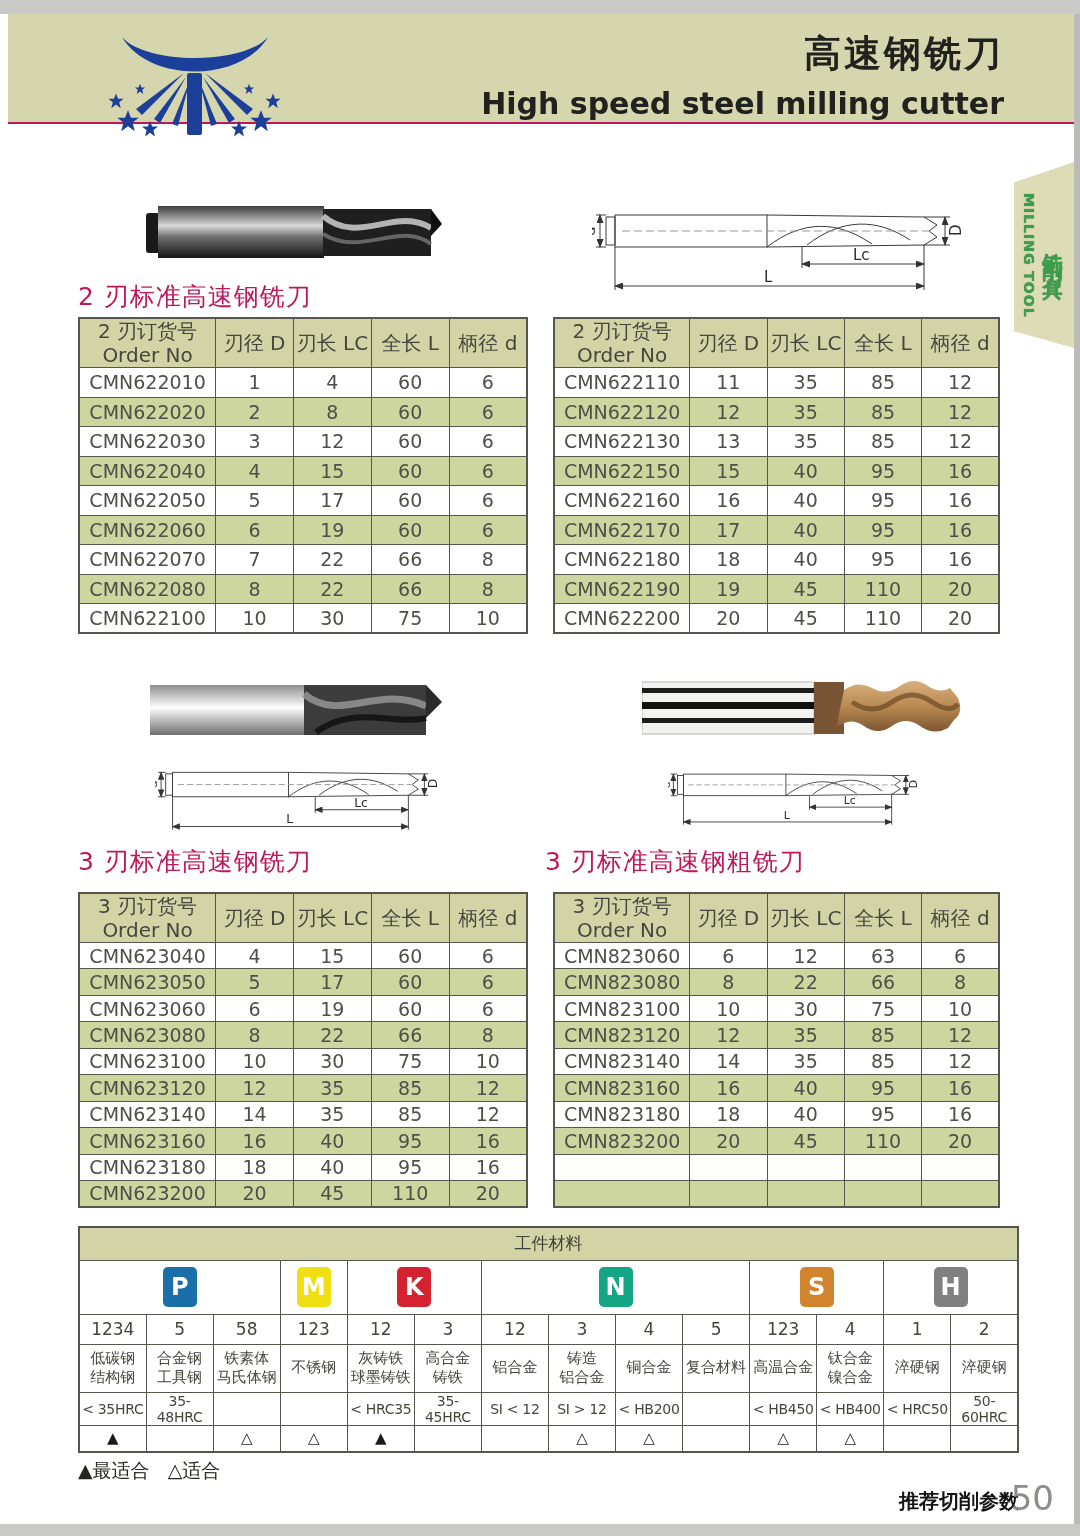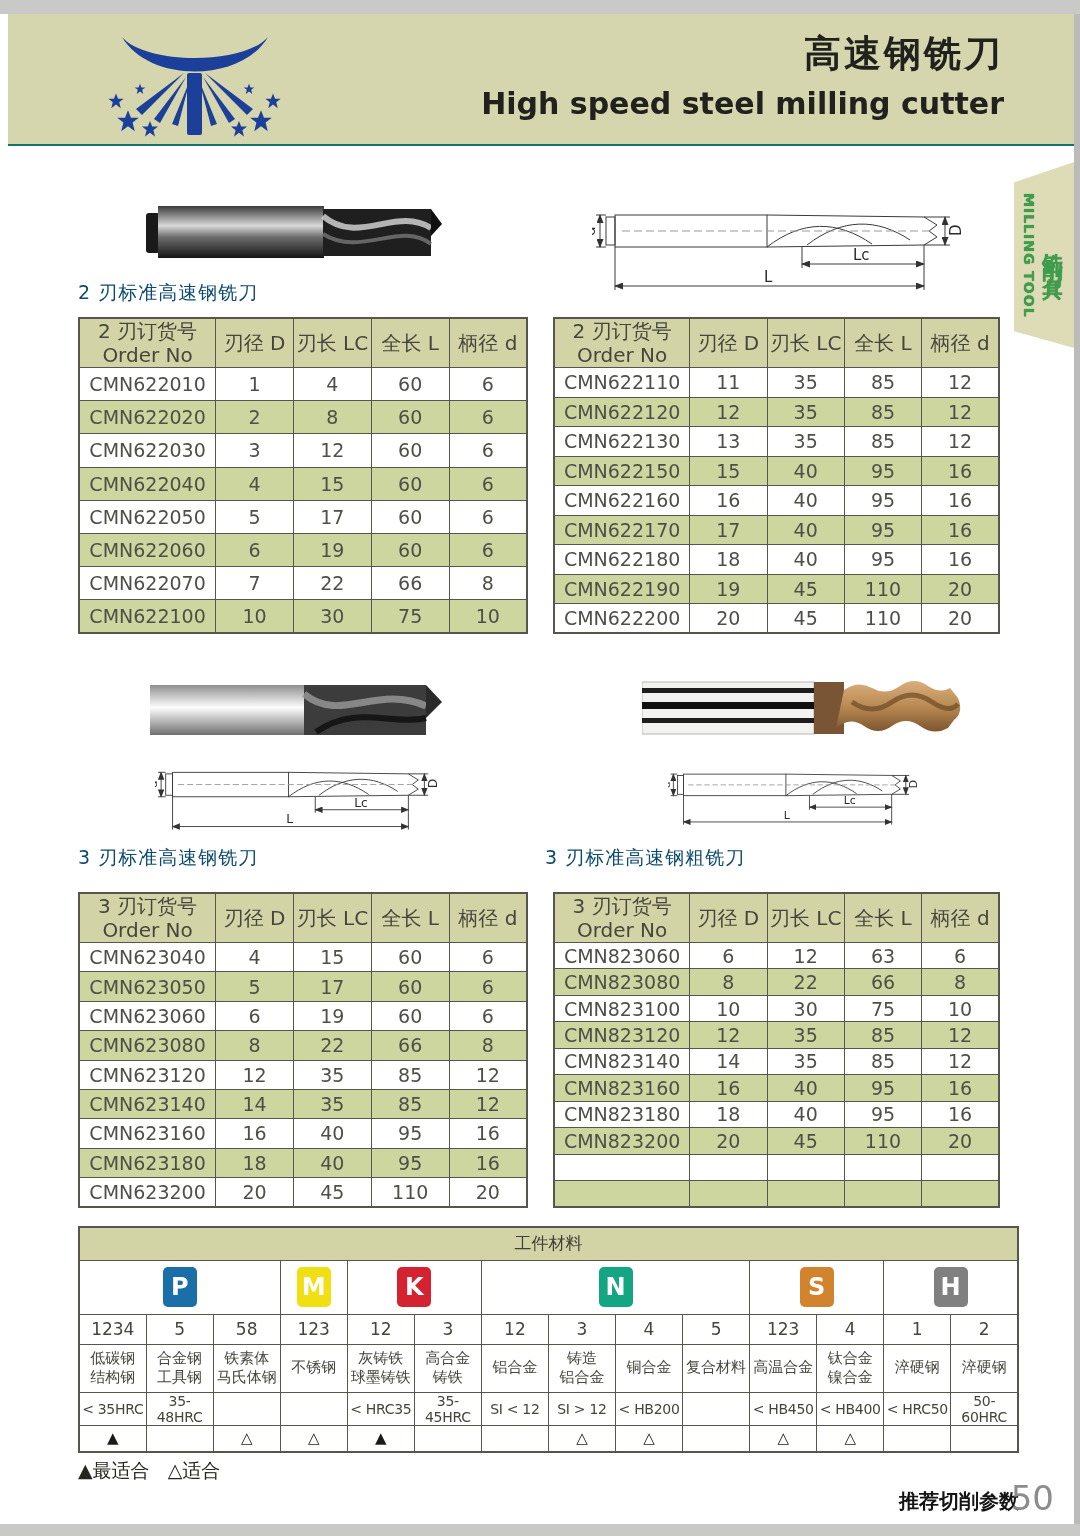--- a/index.html
+++ b/index.html
@@ -4,36 +4,36 @@
 <style>
   *{margin:0;padding:0;box-sizing:border-box}
   html,body{background:#ffffff}
   body{font-family:"DejaVu Sans","Liberation Sans",sans-serif;color:#3c3c38}
   .page{position:relative;width:1080px;height:1536px;background:#fff;overflow:hidden}
 
   .strip-top{position:absolute;left:0;top:0;width:1080px;height:14px;background:#c9c9c7}
   .strip-bottom{position:absolute;left:0;top:1524px;width:1080px;height:12px;background:#c9c9c7}
   .edge-right{position:absolute;left:1074px;top:14px;width:6px;height:1510px;background:#bbbbb9}
 
-  .hdr{position:absolute;left:8px;top:14px;width:1066px;height:132px;background:#d5d6ad;border-bottom:2px solid #0f766e}
+  .hdr{position:absolute;left:8px;top:14px;width:1066px;height:110px;background:#d5d6ad;border-bottom:2px solid #be185d}
   .logo{position:absolute;left:86px;top:11px;width:202px;height:112px}
   .titles{position:absolute;right:70px;top:15px;text-align:right;color:#21211d}
   .t-zh{font-size:37px;font-weight:bold;letter-spacing:3px}
   .t-en{font-size:30px;font-weight:bold;margin-top:7px}
 
   .side-tab{position:absolute;left:1014px;top:162px;width:60px;height:186px;background:#dddcb6;
     clip-path:polygon(0 11%,100% 0,100% 100%,0 91%);
     display:flex;flex-direction:row;align-items:center;justify-content:center;gap:3px}
   .tab-en,.tab-zh{writing-mode:vertical-rl;color:#3ba04c;font-weight:bold;text-shadow:0 0 1px #1e5e2a}
   .tab-zh{font-size:20px;letter-spacing:9px}
   .tab-en{font-size:14px;letter-spacing:1px}
 
   .photo,.diag{position:absolute}
 
-  .sec-h{position:absolute;font-size:19px;font-weight:500;color:#0c4a6e;letter-spacing:1px}
+  .sec-h{position:absolute;font-size:25px;font-weight:500;color:#be185d;letter-spacing:1px}
 
   table.spec{position:absolute;border-collapse:collapse;table-layout:fixed;background:#fff;color:#4f4f49;border:2px solid #56564e}
   table.spec th,table.spec td{border:1px solid #56564e;text-align:center;vertical-align:middle;overflow:hidden;padding:0}
   table.spec thead th{background:#d2d4a6;font-weight:normal;font-size:20px;height:46px;line-height:1.2;color:#46463e}
   table.spec thead th span{display:block}
   table.spec tbody td{font-size:19px;height:25.9px}
   table.spec tbody tr:nth-child(even) td{background:#ccd69e}
   col.c-no{width:30.5%}
   col.c-d,col.c-lc,col.c-l,col.c-sh{width:17.375%}
 
@@ -218,20 +218,27 @@
           <td>6</td>
         </tr>
         <tr>
           <td>CMN622070</td>
           <td>7</td>
           <td>22</td>
           <td>66</td>
           <td>8</td>
         </tr>
         <tr>
+          <td>CMN622080</td>
+          <td>8</td>
+          <td>22</td>
+          <td>66</td>
+          <td>8</td>
+        </tr>
+        <tr>
           <td>CMN622100</td>
           <td>10</td>
           <td>30</td>
           <td>75</td>
           <td>10</td>
         </tr>
       </tbody>
   </table>
 
   <table class="spec" style="left:553px;top:317px;width:447px;height:317px">
@@ -437,20 +444,27 @@
           <td>6</td>
         </tr>
         <tr>
           <td>CMN623080</td>
           <td>8</td>
           <td>22</td>
           <td>66</td>
           <td>8</td>
         </tr>
         <tr>
+          <td>CMN623100</td>
+          <td>10</td>
+          <td>30</td>
+          <td>75</td>
+          <td>10</td>
+        </tr>
+        <tr>
           <td>CMN623120</td>
           <td>12</td>
           <td>35</td>
           <td>85</td>
           <td>12</td>
         </tr>
         <tr>
           <td>CMN623140</td>
           <td>14</td>
           <td>35</td>

